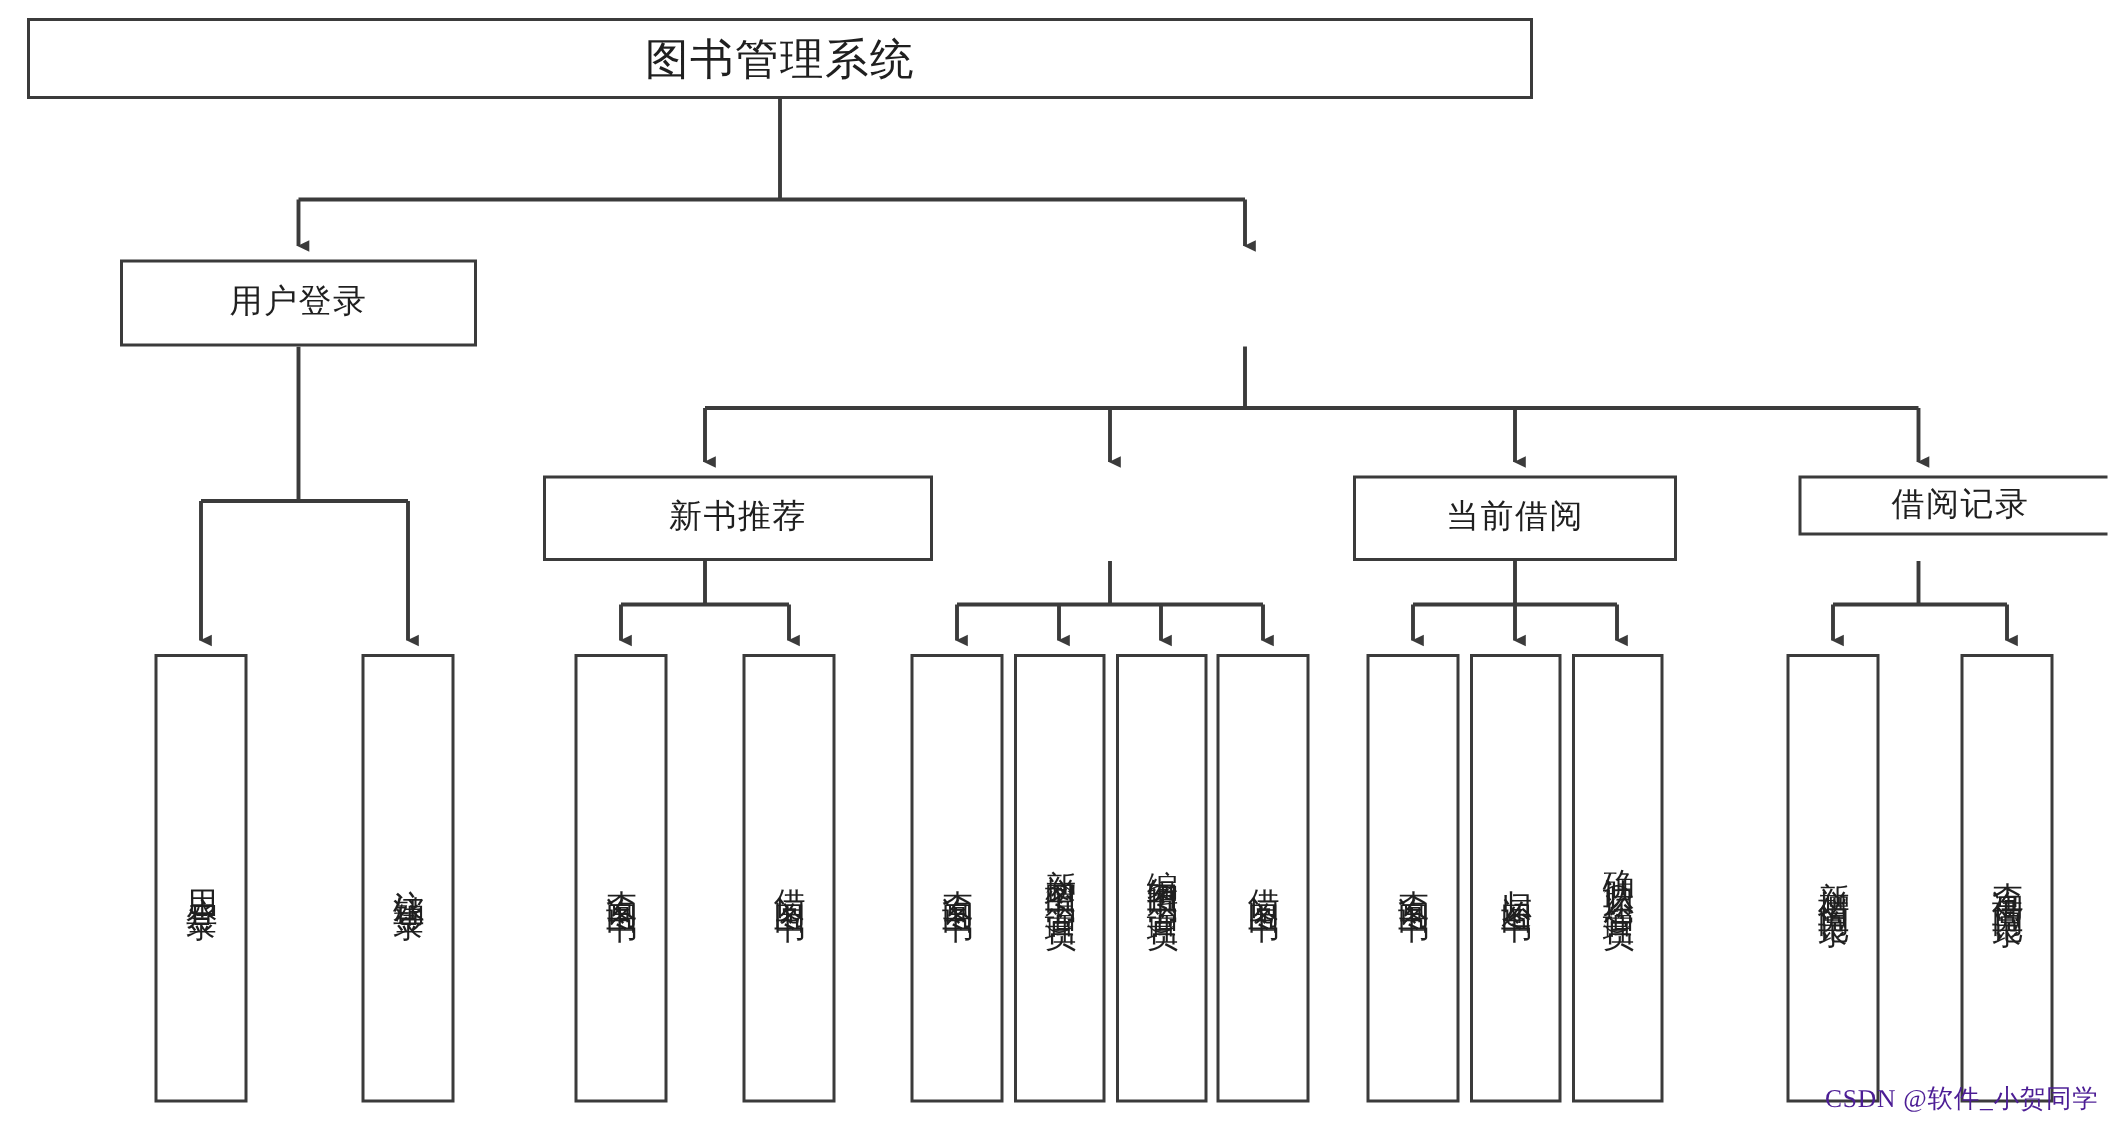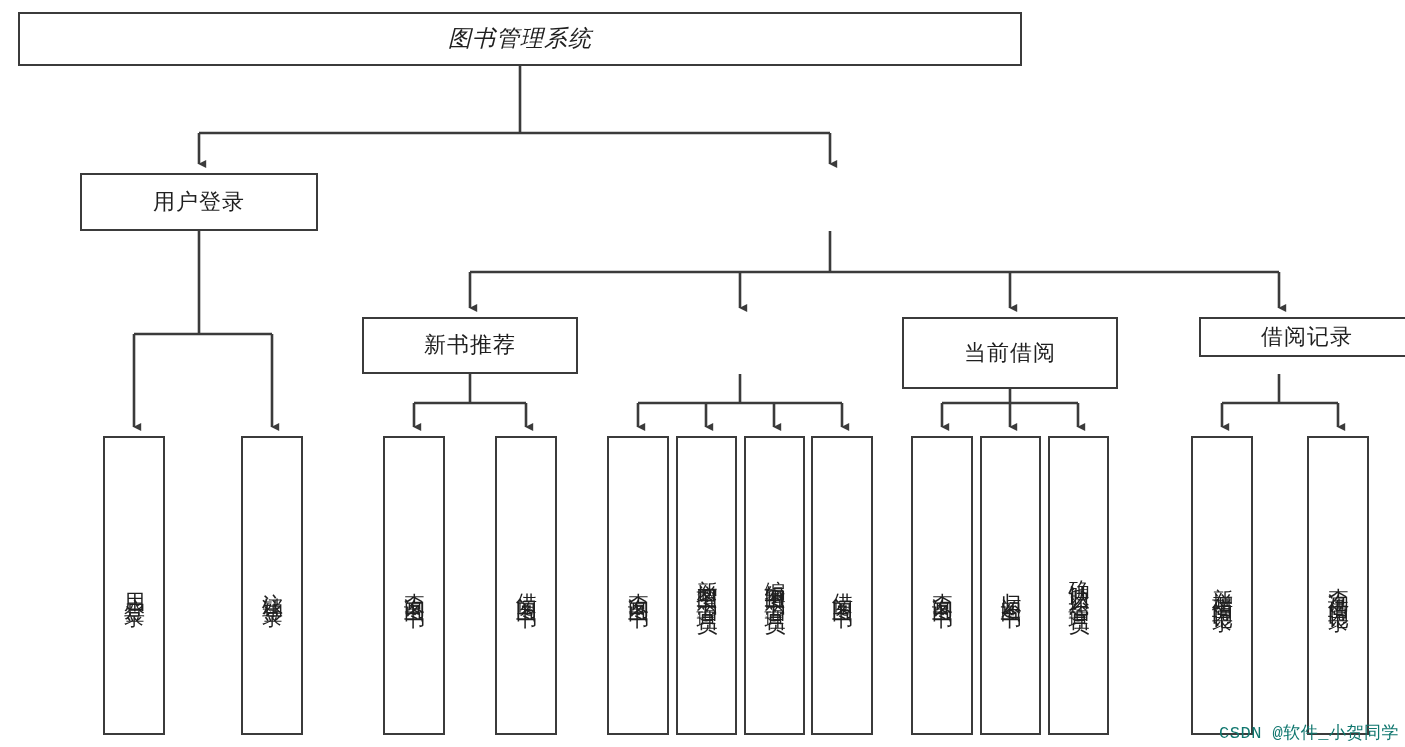--- a/index.html
+++ b/index.html
@@ -29,21 +29,21 @@
     text-align:center;
     line-height:1.12;
     letter-spacing:1px;
     color:#1f1f1f;
   }
   
   .h-node .label{
     font-size:22px;
     white-space:nowrap;
   }
-  .root .label{font-size:23px;font-style:italic;}
+  .root .label{font-size:29px;}
 
   
   .v-node{
     align-items:center;
     justify-content:center;
     border-width:2px;
   }
   .v-node .label{
     writing-mode:vertical-rl;
     text-orientation:upright;
@@ -53,25 +53,25 @@
     white-space:nowrap;
     max-height:282px;
   }
   .v-node.tall .label{max-height:286px;}
 
   #watermark{
     position:absolute;
     right:6px;
     bottom:3px;
     font-size:17px;
-    color:#0f766e;
+    color:#4c1d95;
     letter-spacing:0.5px;
     z-index:5;
     white-space:nowrap;
-    font-family:Liberation Mono, monospace;
+    font-family:Liberation Serif, serif;
   }
 </style>
 </head>
 <body>
 
 <div id="diagram">
 
   <svg id="edges" viewBox="0 0 1405 747" xmlns="http://www.w3.org/2000/svg">
     <defs>
       <marker id="arrow" markerWidth="9" markerHeight="9" refX="4.5" refY="7.6" orient="auto" markerUnits="userSpaceOnUse">
@@ -123,24 +123,24 @@
   </svg>
 
   <div class="node h-node root" style="left:18px;top:12px;width:1004px;height:54px;">
     <span class="label">图书管理系统</span>
   </div>
 
   <div class="node h-node" style="left:80px;top:173px;width:238px;height:58px;">
     <span class="label">用户登录</span>
   </div>
 
-  <div class="node h-node" style="left:362px;top:317px;width:216px;height:57px;">
+  <div class="node h-node" style="left:362px;top:317px;width:260px;height:57px;">
     <span class="label">新书推荐</span>
   </div>
-  <div class="node h-node" style="left:902px;top:317px;width:216px;height:72px;">
+  <div class="node h-node" style="left:902px;top:317px;width:216px;height:57px;">
     <span class="label">当前借阅</span>
   </div>
   <div class="node h-node" style="left:1199px;top:317px;width:216px;height:40px;">
     <span class="label">借阅记录</span>
   </div>
 
   <div class="node v-node" style="left:103px;top:436px;width:62px;height:299px;">
     <span class="label">用户登录</span>
   </div>
   <div class="node v-node" style="left:241px;top:436px;width:62px;height:299px;">

